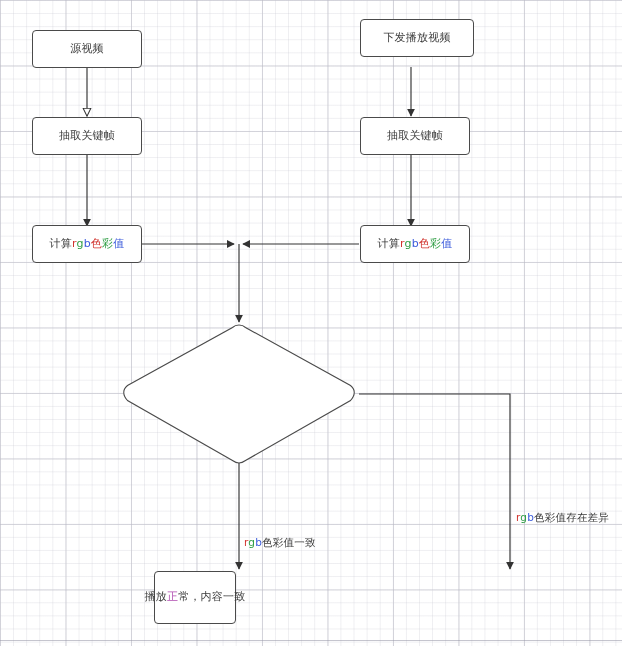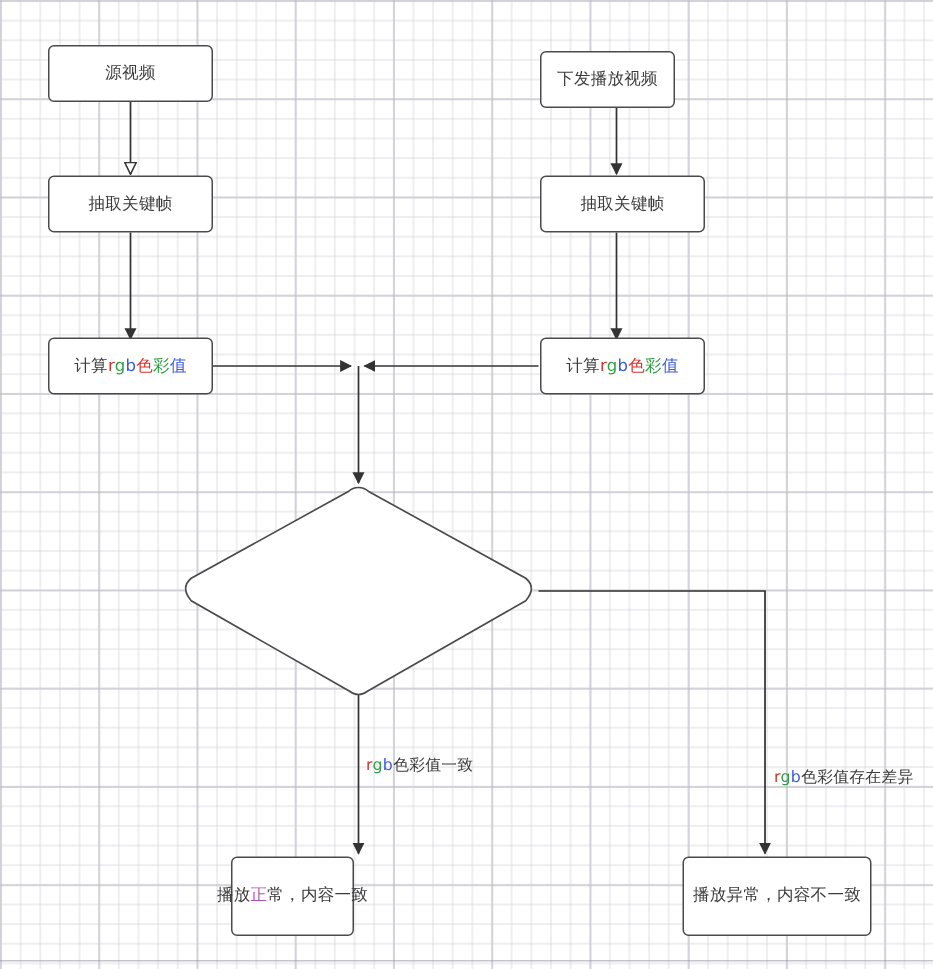--- a/index.html
+++ b/index.html
@@ -141,48 +141,45 @@
   <div class="node" style="left:32px; top:117px; width:110px; height:38px;">
     <span>抽取关键帧</span>
   </div>
 
   <div class="node" style="left:32px; top:225px; width:110px; height:38px;">
     <span>
       <span>计算</span><span class="rt">r</span><span class="gn">g</span><span class="bl">b</span><span class="rt">色</span><span class="gn">彩</span><span class="bl">值</span>
     </span>
   </div>
 
-  <div class="node" style="left:360px; top:34px; width:90px; height:38px;">
+  <div class="node" style="left:360px; top:19px; width:114px; height:38px;">
     <span>下发播放视频</span>
   </div>
 
   <div class="node" style="left:360px; top:117px; width:110px; height:38px;">
     <span>抽取关键帧</span>
   </div>
 
   <div class="node" style="left:360px; top:225px; width:110px; height:38px;">
     <span>
       <span>计算</span><span class="rt">r</span><span class="gn">g</span><span class="bl">b</span><span class="rt">色</span><span class="gn">彩</span><span class="bl">值</span>
     </span>
   </div>
 
 
-  <div class="edge-label" style="left:244px; top:503px;">
+  <div class="edge-label" style="left:244px; top:536px;">
     <span class="rt">r</span><span class="gn">g</span><span class="bl">b</span><span>色彩值一致</span>
   </div>
 
   <div class="edge-label" style="left:516px; top:511px;">
     <span class="rt">r</span><span class="gn">g</span><span class="bl">b</span><span>色彩值存在差异</span>
   </div>
 
   <div class="node" style="left:154px; top:571px; width:82px; height:53px;">
     <span>
       <span>播放</span><span class="mg">正</span><span>常，内容一致</span>
     </span>
   </div>
 
-  <div class="node" style="left:455px; top:571px; width:126px; height:53px;">
-    <span>播放异常，内容不一致</span>
-  </div>
 
   <div class="bottom-rule"></div>
 
 </div>
 
 </body></html>

